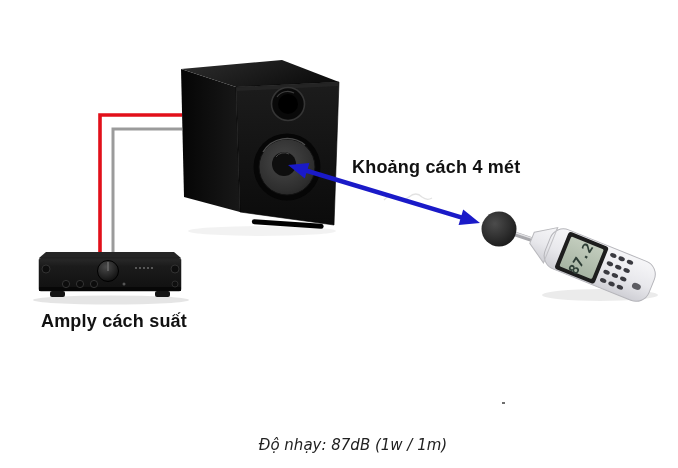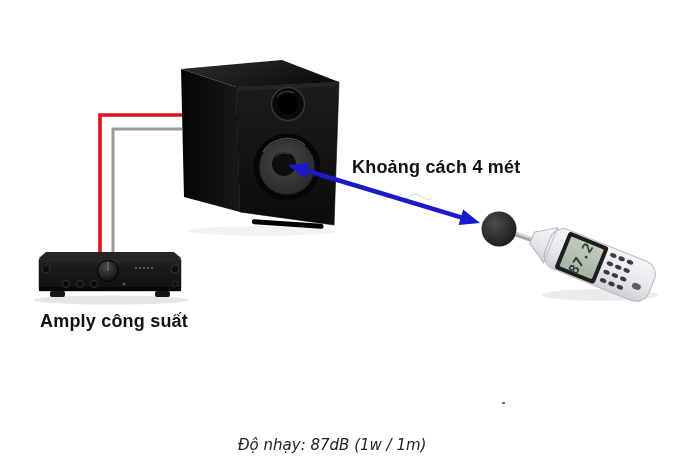--- a/index.html
+++ b/index.html
@@ -23,21 +23,21 @@
     left: 352px; top: 156px; width: 176px;
     font-weight: bold; font-size: 18px; letter-spacing: 0.2px;
   }
   .label-amp {
     left: 36px; top: 310px; width: 156px;
     font-weight: bold; font-size: 18px; text-align: center; letter-spacing: 0.2px;
   }
   .label-caption {
     left: 238px; top: 436px; width: 230px;
     font-family: "DejaVu Sans", sans-serif;
-    font-style: italic; font-size: 15px; 
+    font-style: italic; font-size: 15px; text-align: center;
     color: var(--caption-text, #222);
   }
   .lcd-text {
     font-family: "DejaVu Sans Mono", monospace;
     font-weight: bold;
     font-size: 14px;
     fill: var(--lcd-text, #33443c);
   }
 </style>
 </head>
@@ -172,16 +172,16 @@
           <ellipse cx="613" cy="256" rx="3.3" ry="2.2"></ellipse>
             <ellipse cx="622" cy="256" rx="3.3" ry="2.2"></ellipse>
             <ellipse cx="631" cy="256" rx="3.3" ry="2.2"></ellipse>
           <ellipse cx="646" cy="249" rx="4.6" ry="3.2" fill="#5c5c62"></ellipse>
         </g>
       </g>
     </g>
   </svg>
 
   <div class="label label-distance">Khoảng cách 4 mét</div>
-  <div class="label label-amp">Amply công suất</div>
+  <div class="label label-amp">Amply cách suất</div>
   <div class="label label-caption">Độ nhạy: 87dB (1w / 1m)</div>
 
 </div>
 
 </body></html>

